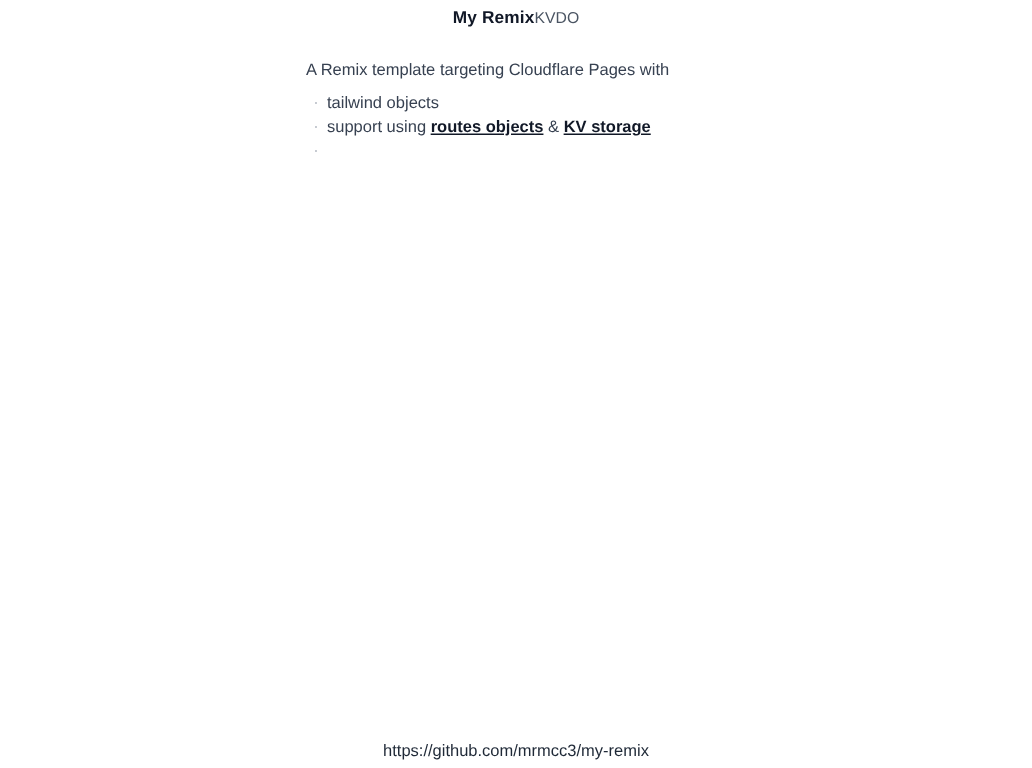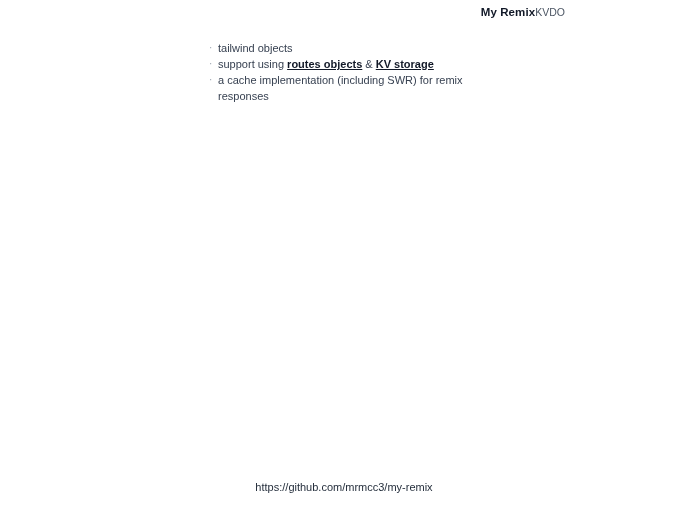--- a/index.html
+++ b/index.html
@@ -10,21 +10,21 @@
     font-family: "Liberation Sans", "DejaVu Sans", sans-serif;
     overflow: hidden;
     position: relative;
   }
   
   .header {
     width: 442px;
     margin: 0 auto;
     padding-top: 6px;
     display: flex;
-    justify-content: flex-end;
+    justify-content: center;
     align-items: baseline;
   }
   .site-title {
     font-size: 11.5px;
     font-weight: bold;
     color: #111827;
     letter-spacing: 0.1px;
   }
   .header-nav {
     display: flex;
@@ -65,21 +65,21 @@
   }
   .inline-link {
     font-weight: bold;
     color: #111827;
     text-decoration: underline;
     cursor: pointer;
   }
   
   .footer {
     position: absolute;
-    bottom: 17px;
+    bottom: 3px;
     left: 0;
     width: 100%;
     text-align: center;
   }
   .footer-url {
     font-size: 11px;
     color: #1f2937;
     text-decoration: none;
     cursor: pointer;
   }
@@ -89,32 +89,32 @@
 
 <header class="header">
   <div class="site-title">My Remix</div>
   <nav class="header-nav">
     <a class="nav-link">KV</a>
     <a class="nav-link">DO</a>
   </nav>
 </header>
 
 <main class="main">
+  <p class="intro">A Remix template targeting Cloudflare Pages with</p>
 
   <ul class="feature-list">
     <li>
       <span class="bullet">·</span>
       <span>tailwind objects</span>
     </li>
     <li>
       <span class="bullet">·</span>
       <span>support using </span><a class="inline-link">routes objects</a><span> &amp; </span><a class="inline-link">KV storage</a>
     </li>
     <li>
       <span class="bullet">·</span>
-      <span>a cache implementation (including SWR) for remix responses</span>
     </li>
   </ul>
 </main>
 
 <footer class="footer">
   <a class="footer-url">https://github.com/mrmcc3/my-remix</a>
 </footer>
 
 </body></html>

